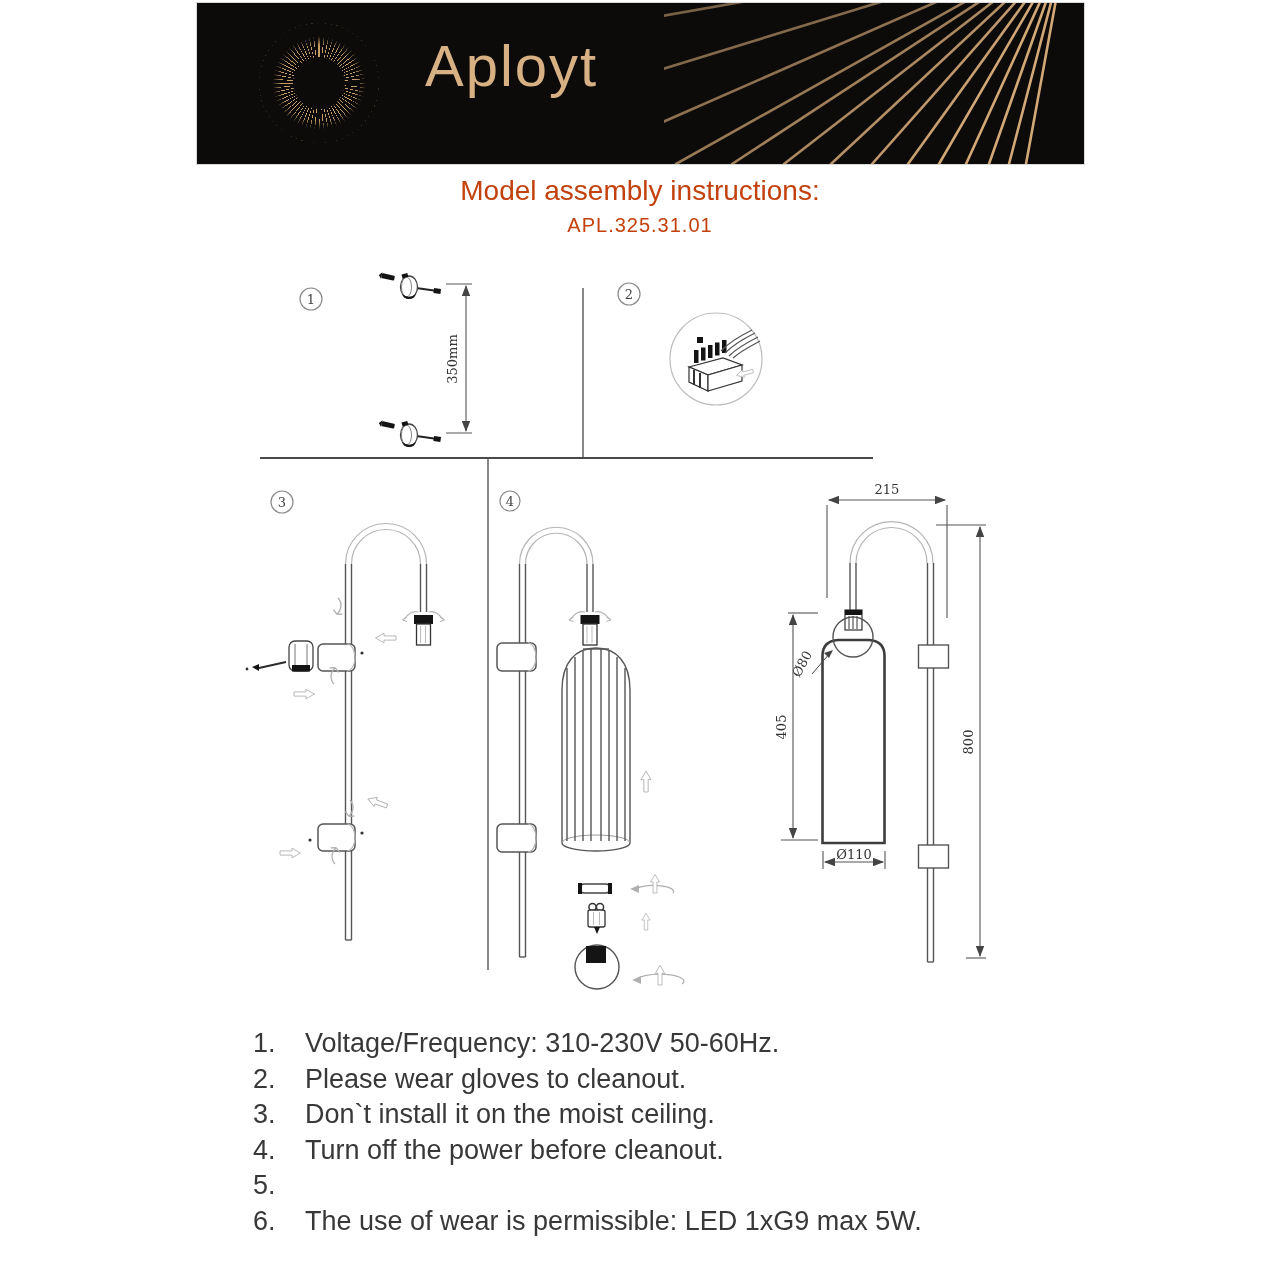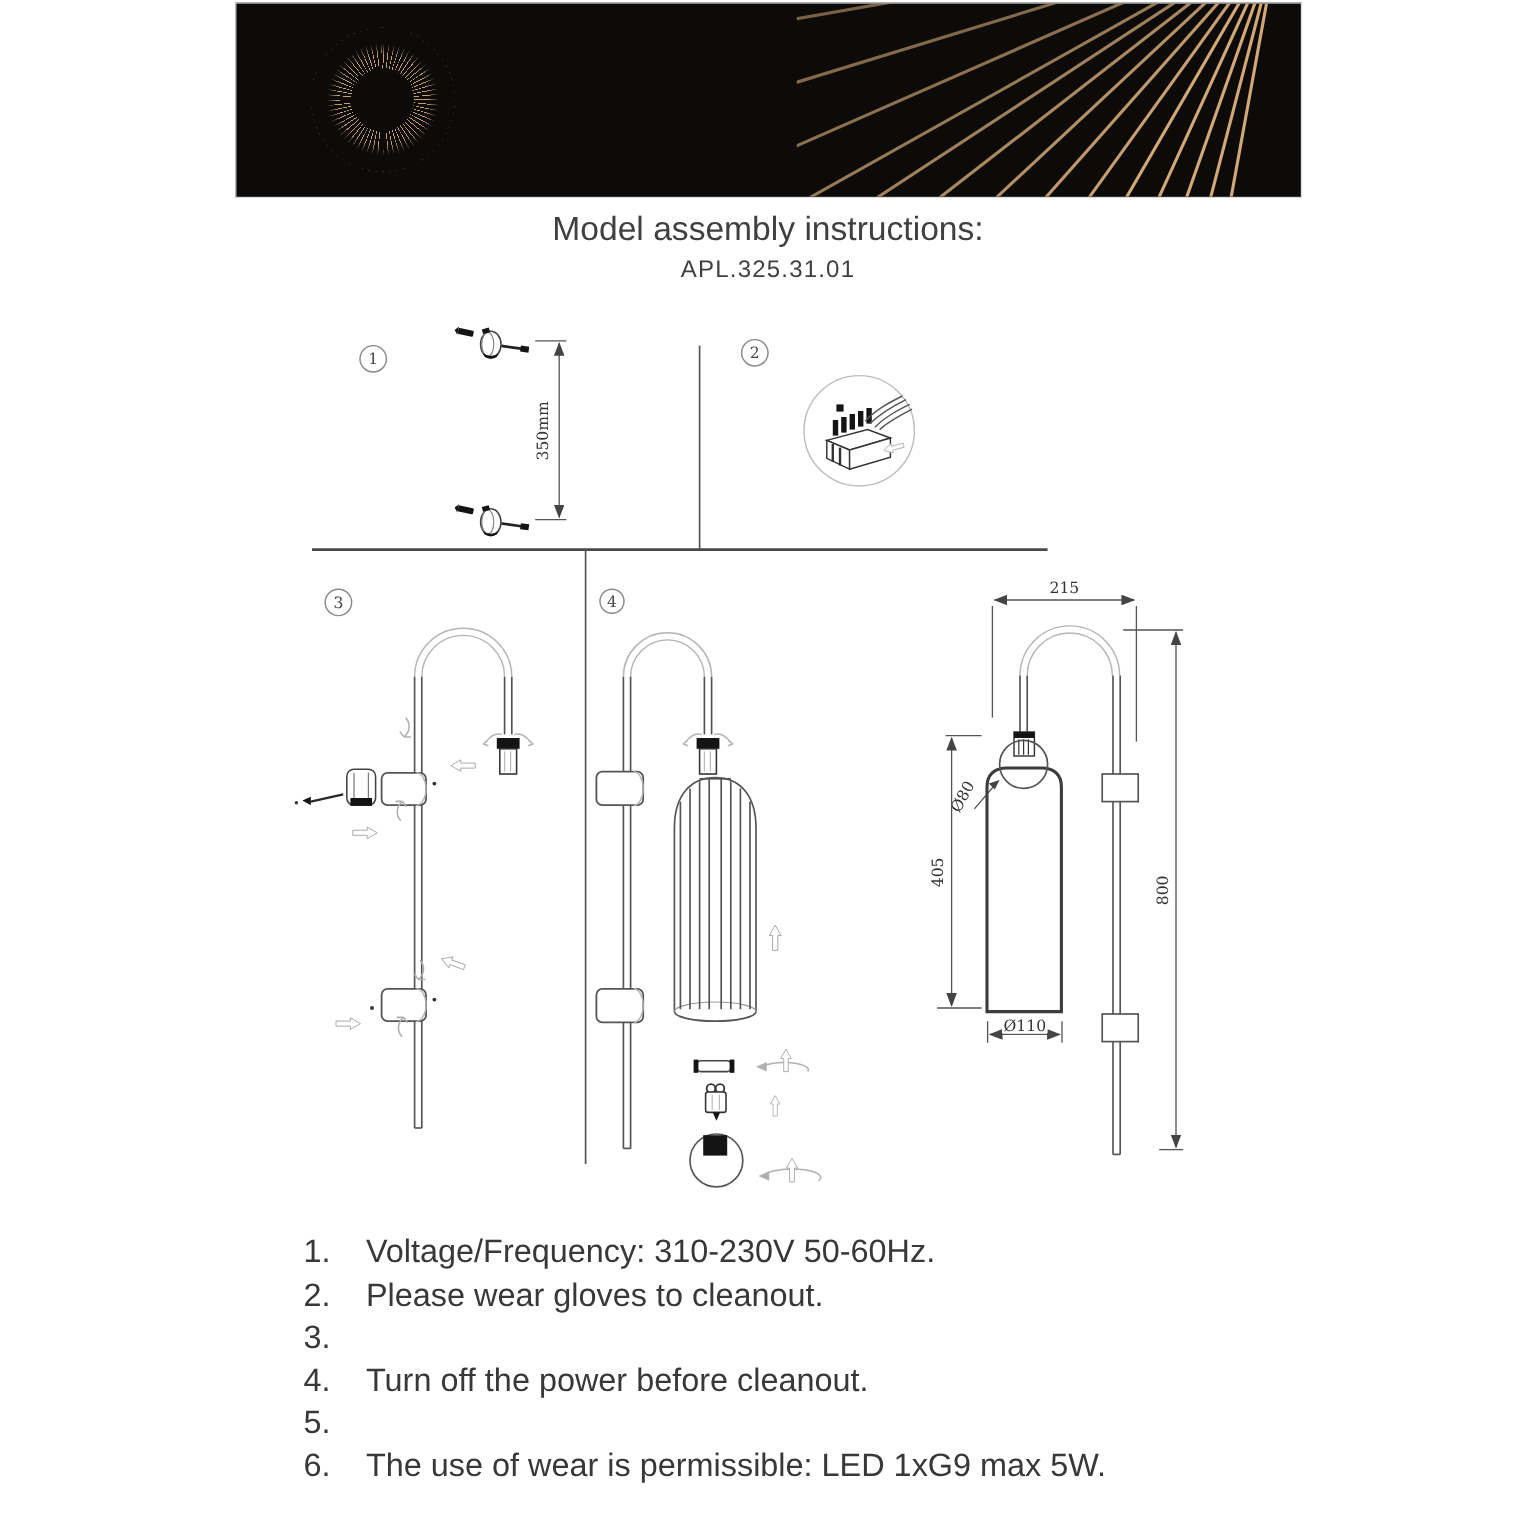--- a/index.html
+++ b/index.html
@@ -13,21 +13,21 @@
             background:repeating-conic-gradient(#c79e66 0deg 1.1deg, rgba(13,11,9,0) 1.1deg 5.6deg);}
   .sunburst::before{content:'';position:absolute;inset:0;border-radius:50%;
             background:radial-gradient(circle, rgba(13,11,9,0) 0 44%, rgba(13,11,9,.55) 50%, #0d0b09 55%);}
   .sunburst-core{position:absolute;left:50%;top:50%;width:52px;height:52px;
             transform:translate(-50%,-50%);background:#0d0b09;border-radius:50%;}
   .brand{position:absolute;left:228px;top:34px;color:#d7b083;font-size:58px;font-weight:300;
          letter-spacing:2px;line-height:1;}
   .fan{position:absolute;right:0;top:0;}
 
   
-  .title-block{position:absolute;left:0;top:174px;width:1280px;text-align:center;color:#404040;}
+  .title-block{position:absolute;left:0;top:174px;width:1280px;text-align:center;color:#c2410c;}
   .title-main{font-size:28px;line-height:34px;}
   .title-model{font-size:20px;line-height:34px;letter-spacing:1px;}
 
   
   .art{position:absolute;left:0;top:0;width:1280px;height:1280px;}
   .ln{stroke:#555;stroke-width:1.4;fill:none;}
   .lt{stroke:#b5b5b5;stroke-width:1.2;fill:none;}
   .bold{stroke:#3d3d3d;stroke-width:2.6;fill:none;}
   .dim{stroke:#555;stroke-width:1.1;fill:none;}
   .dim-text{font-family:"DejaVu Serif",serif;font-size:13px;fill:#333;}
@@ -43,20 +43,21 @@
 </style>
 </head>
 <body>
 
 <div class="page">
 
   <div class="banner">
     <div class="sunburst">
       <div class="sunburst-core"></div>
     </div>
+    <div class="brand">Aployt</div>
     <svg class="fan" width="420" height="161" viewBox="0 0 420 161">
       <g stroke="#d2a877" stroke-width="2.6" stroke-linecap="round">
         <line x1="402" y1="-58" x2="-8" y2="14" opacity="0.55"></line>
         <line x1="402" y1="-58" x2="-8" y2="68" opacity="0.6"></line>
         <line x1="402" y1="-58" x2="-8" y2="122" opacity="0.65"></line>
         <line x1="402" y1="-58" x2="12" y2="161" opacity="0.7"></line>
         <line x1="402" y1="-58" x2="68" y2="161" opacity="0.75"></line>
         <line x1="402" y1="-58" x2="120" y2="161" opacity="0.8"></line>
         <line x1="402" y1="-58" x2="167" y2="161" opacity="0.85"></line>
         <line x1="402" y1="-58" x2="208" y2="161" opacity="0.9"></line>
@@ -295,20 +296,21 @@
     <div class="inst-row">
       <span class="inst-num">1.</span>
       <span class="inst-text">Voltage/Frequency: 310-230V 50-60Hz.</span>
     </div>
     <div class="inst-row">
       <span class="inst-num">2.</span>
       <span class="inst-text">Please wear gloves to cleanout.</span>
     </div>
     <div class="inst-row">
       <span class="inst-num">3.</span>
+      <span class="inst-text">Don`t install it on the moist ceiling.</span>
     </div>
     <div class="inst-row">
       <span class="inst-num">4.</span>
       <span class="inst-text">Turn off the power before cleanout.</span>
     </div>
     <div class="inst-row">
       <span class="inst-num">5.</span>
     </div>
     <div class="inst-row">
       <span class="inst-num">6.</span>

